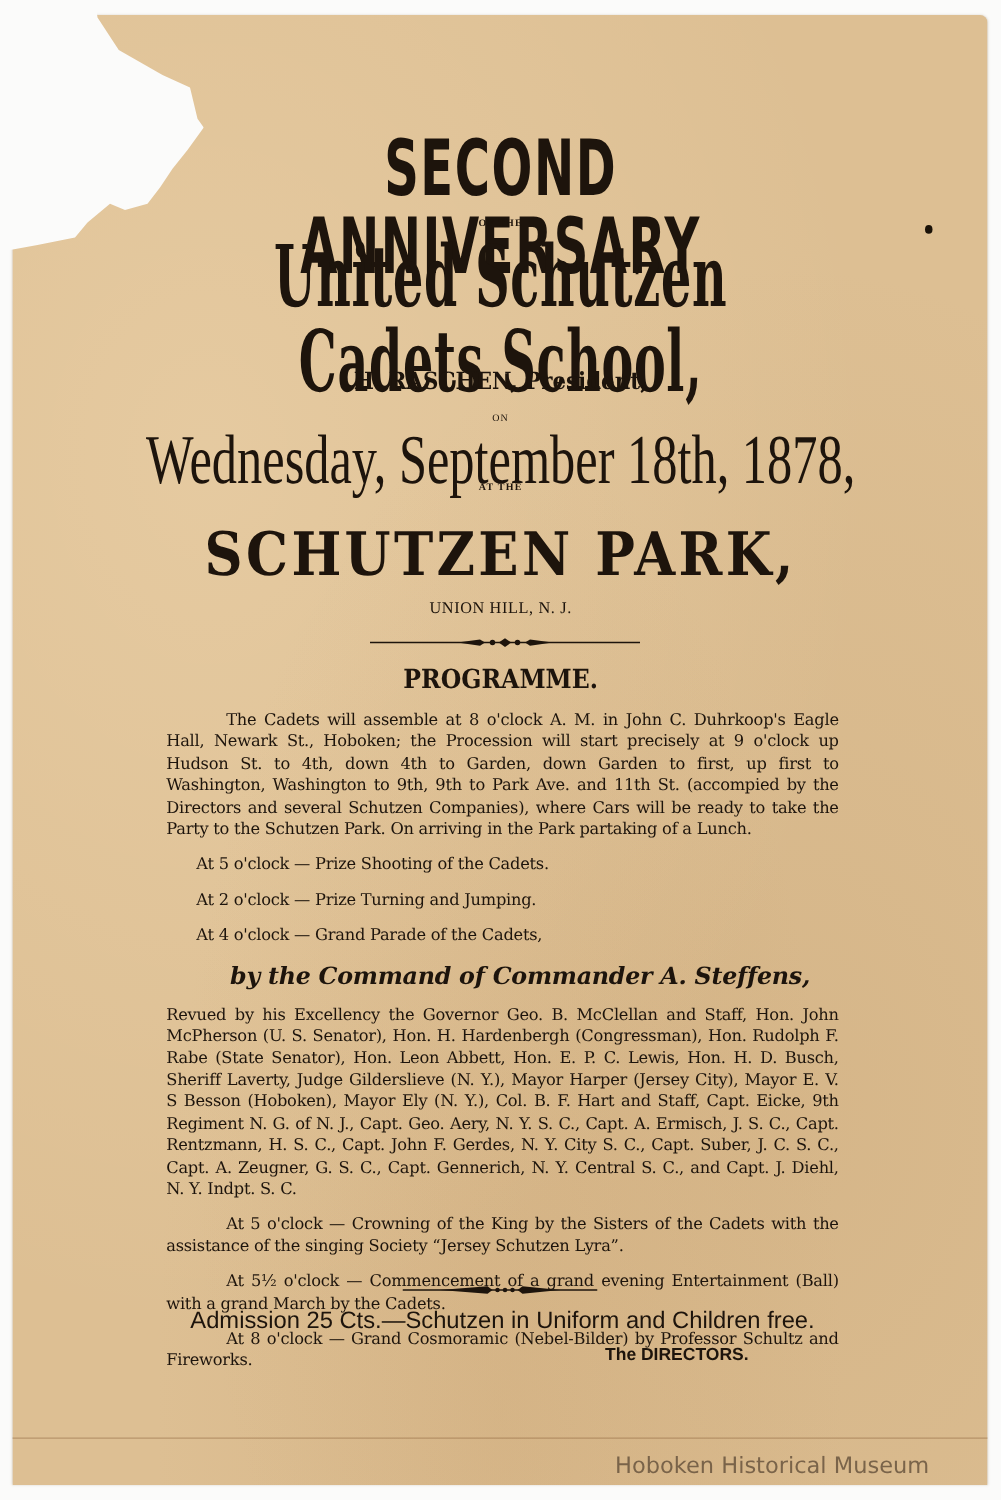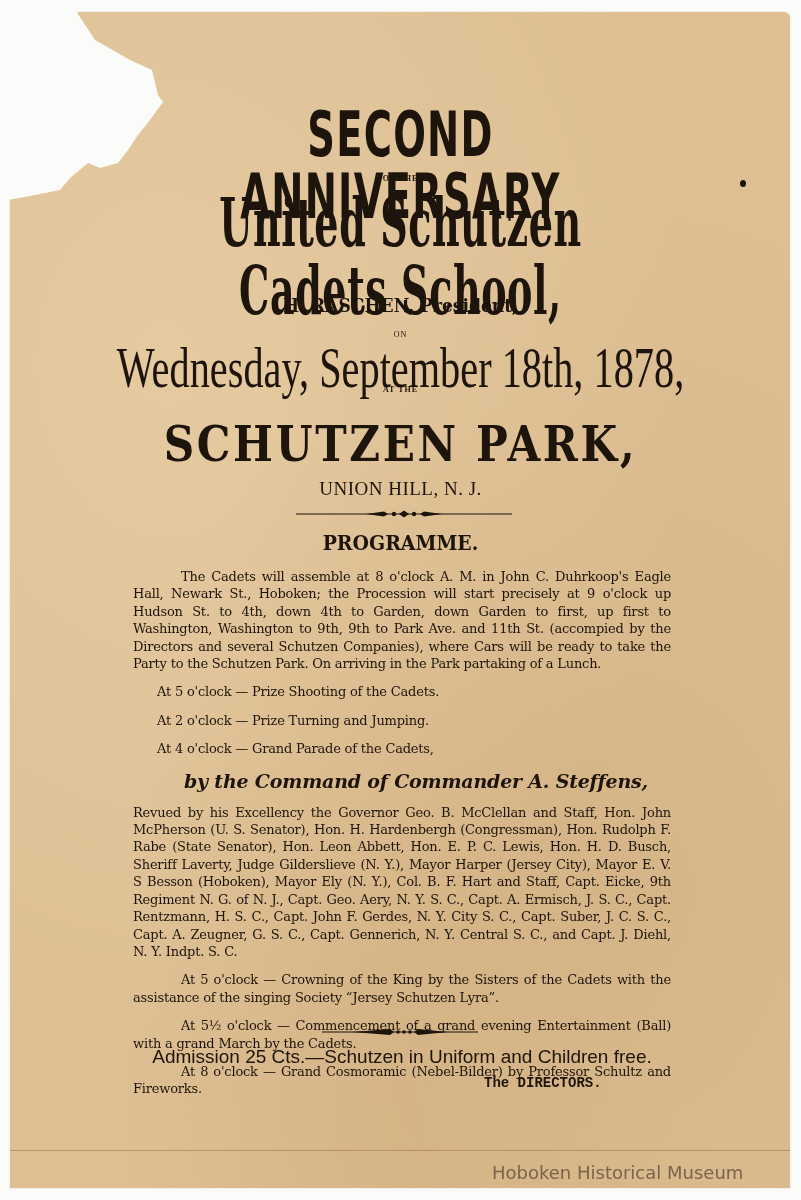--- a/index.html
+++ b/index.html
@@ -103,21 +103,21 @@
     font-weight: bold;
     font-size: 48px;
     transform: scaleX(0.88);
     transform-origin: center;
     line-height: 1;
     letter-spacing: 3px;
   }
   .h-union {
     top: 478px;
     font-family: "Liberation Serif", serif;
-    font-size: 19px;
+    font-size: 13px;
     letter-spacing: 0.5px;
   }
   .divider {
     position: absolute;
     height: 8px;
   }
   .h-programme {
     top: 530px;
     font-family: "DejaVu Serif", serif;
     font-weight: bold;
@@ -152,21 +152,21 @@
     top: 1046px;
     width: 560px;
     font-family: Liberation Sans, sans-serif;
     font-size: 19px;
     text-align: center;
   }
   .h-directors {
     position: absolute;
     left: 484px;
     top: 1075px;
-    font-family: Liberation Mono, monospace;
+    font-family: Liberation Sans, sans-serif;
     font-weight: bold;
     font-size: 14px;
     text-align: center;
   }
   .watermark {
     position: absolute;
     left: 492px;
     top: 1130px;
     font-family: "DejaVu Sans", sans-serif;
     font-size: 18px;

